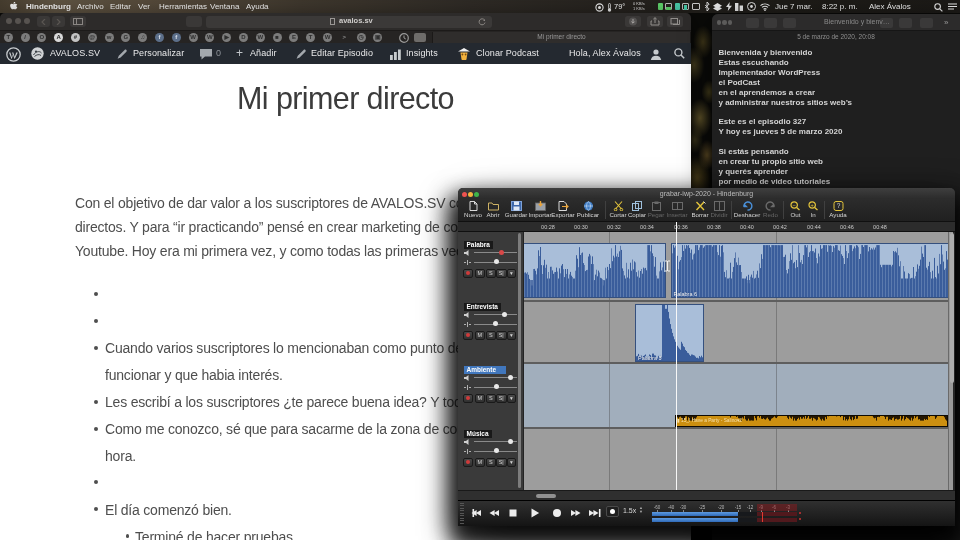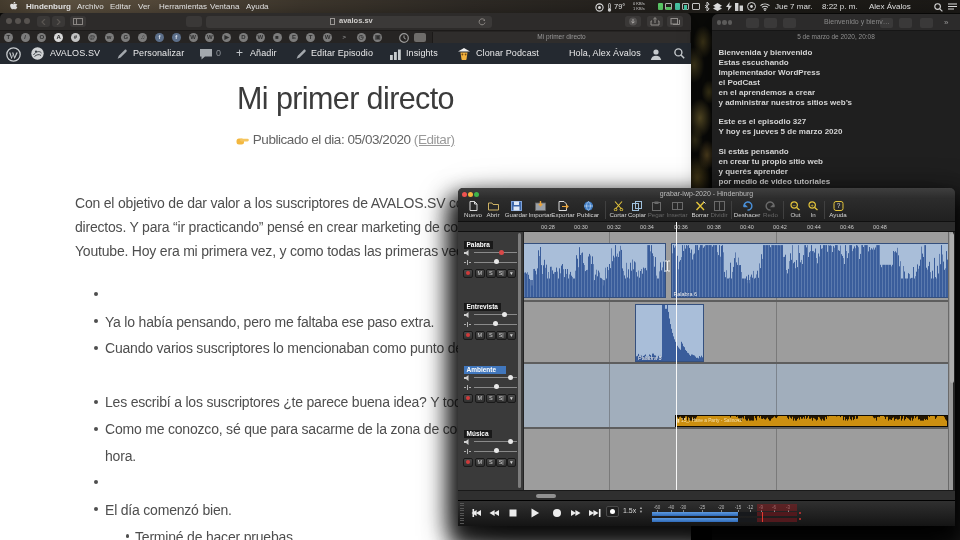--- a/index.html
+++ b/index.html
@@ -253,29 +253,25 @@
           <circle cx="6" cy="4" r="2.6" fill="#c6cacd"></circle>
           <path d="M0.8 12a5.3 5.3 0 0 1 10.4 0z" fill="#c6cacd"></path>
         </svg>
         <svg class="abs" style="left:674px;top:5px" width="11" height="11">
           <circle cx="4.4" cy="4.4" r="3.5" fill="none" stroke="#c6cacd" stroke-width="1.4"></circle>
           <path d="M7 7l3.2 3.2" stroke="#c6cacd" stroke-width="1.5"></path>
         </svg>
       </div>
       <div class="abs" id="page">
         <div class="abs" style="left:0;top:17px;width:691px;text-align:center;font-size:30.5px;color:#3b3b3b;letter-spacing:-0.6px">Mi primer directo</div>
-        <div class="abs" style="left:0;top:67.5px;width:691px;text-align:center;font-size:13.5px;color:#646464;letter-spacing:-0.45px"><svg style="vertical-align:-1px" width="13" height="10">
-            <rect x="0.5" y="3.5" width="7.5" height="6" rx="2.5" fill="#f3b73f"></rect>
-            <rect x="4" y="3.8" width="8.8" height="2.6" rx="1.3" fill="#f5c55e"></rect>
-          </svg> Publicado el dia: 05/03/2020 <span style="color:#9a9a9a;text-decoration:underline">(Editar)</span></div>
         <div class="line" style="left:75px;top:131px">Con el objetivo de dar valor a los suscriptores de AVALOS.SV comencé a</div>
         <div class="line" style="left:75px;top:155px">directos. Y para “ir practicando” pensé en crear marketing de contenidos</div>
         <div class="line" style="left:75px;top:179px">Youtube. Hoy era mi primera vez, y como todas las primeras veces, tuve</div>
-        <div class="line" style="left:105px;top:249.5px">Ya lo había pensando, pero me faltaba ese paso extra.</div>
         <div class="line" style="left:105px;top:276.4px">Cuando varios suscriptores lo mencionaban como punto de partida, supe</div>
+        <div class="line" style="left:105px;top:303.3px">funcionar y que habia interés.</div>
         <div class="line" style="left:105px;top:330.2px">Les escribí a los suscriptores ¿te parece buena idea? Y todos dijeron</div>
         <div class="line" style="left:105px;top:357.1px">Como me conozco, sé que para sacarme de la zona de confort debía</div>
         <div class="line" style="left:105px;top:384px">hora.</div>
         <div class="line" style="left:105px;top:437.8px">El día comenzó bien.</div>
         <div class="line" style="left:135px;top:464.7px">Terminé de hacer pruebas</div>
         <span class="dot" style="left:94px;top:228.1px"></span>
         <span class="dot" style="left:94px;top:255.0px"></span>
         <span class="dot" style="left:94px;top:281.9px"></span>
         <span class="dot" style="left:94px;top:335.7px"></span>
         <span class="dot" style="left:94px;top:362.6px"></span>

